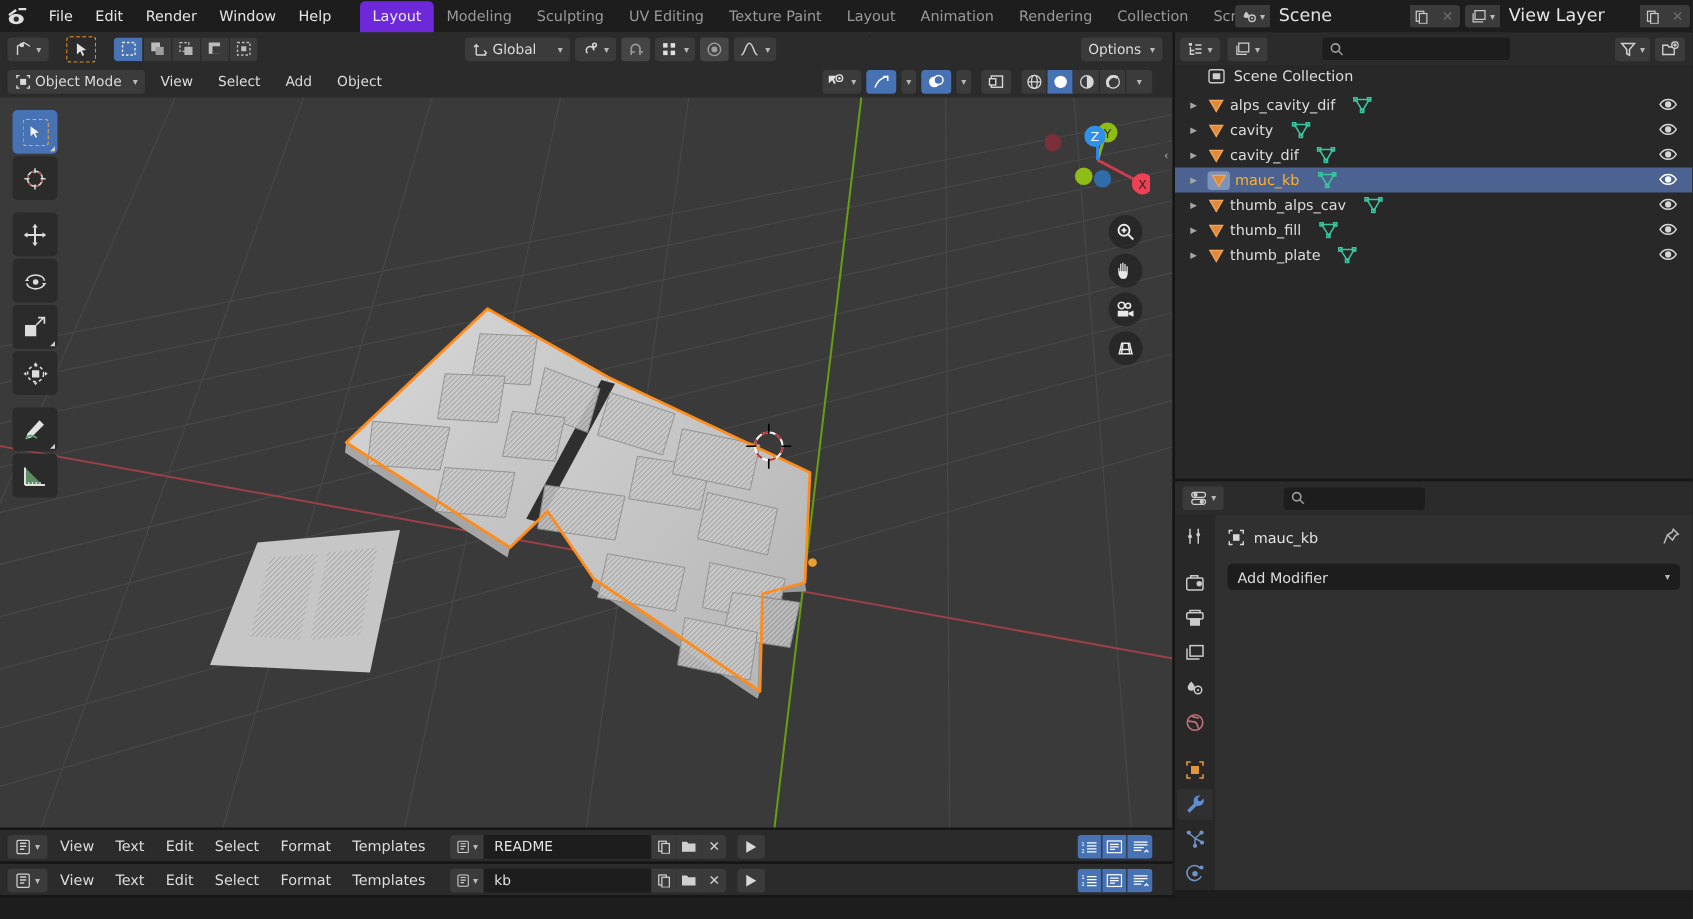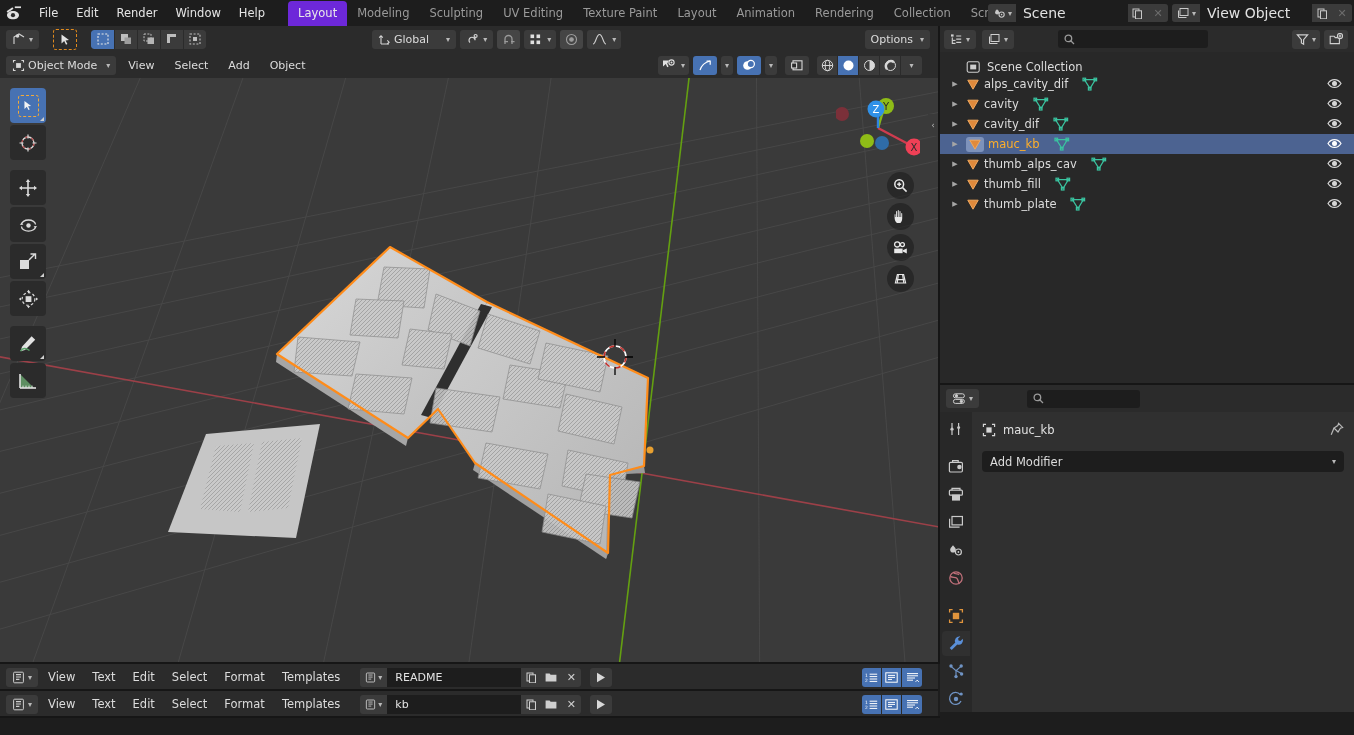--- a/index.html
+++ b/index.html
@@ -129,21 +129,21 @@
   }
   .out-rows { padding-top: 2px; }
   .out-row {
     height: 20px; display: flex; align-items: center; padding-left: 8px; gap: 4px; position: relative;
   }
   .out-row.selected { background: #4c6391; }
   .out-row .expand { width: 14px; text-align: center; color: #a5a5a5; font-size: 7px; }
   .out-name { font-size: 11.5px; color: #dcdcdc; }
   .out-row.selected .out-name { color: #ffaf29; }
   .eye { position: absolute; right: 12px; top: 3px; }
-  .collection-row { height: 20px; display:flex; align-items:flex-end; gap:6px; padding-left: 26px; }
+  .collection-row { height: 20px; display:flex; align-items:flex-start; gap:6px; padding-left: 26px; }
 
   
   .props { position: absolute; left: 940px; top: 385px; width: 414px; height: 327px; background: #303030; }
   .props-header { height: 27px; background: #2b2b2b; display:flex; align-items:center; gap:8px; padding: 0 6px; }
   .props-tabs {
     position: absolute; left: 0; top: 27px; width: 32px; bottom: 0; background: #282828;
     display: flex; flex-direction: column; align-items: center; padding-top: 4px; gap: 2px;
   }
   .ptab { width: 28px; height: 26px; display:flex; align-items:center; justify-content:center; border-radius: 4px 0 0 4px; }
   .ptab.active { background: #303030; }
@@ -244,21 +244,21 @@
         <div class="id-btn dim">✕</div>
       </div>
       <div class="id-block">
         <div class="id-icon">
           <svg width="13" height="12" viewBox="0 0 13 12" fill="none" stroke="#c8c8c8" stroke-width="1">
               <rect x="3" y="1.5" width="8" height="7"></rect>
               <path d="M1.5 3.5v7h8"></path>
             </svg>
           <span class="caret">▾</span>
         </div>
-        <div class="id-name">View Object</div>
+        <div class="id-name">View Layer</div>
         <div class="id-btn">
           <svg width="11" height="11" viewBox="0 0 11 11" fill="none" stroke="#c8c8c8" stroke-width="1">
               <rect x="1" y="1" width="6" height="8"></rect>
               <rect x="3.5" y="2.8" width="6" height="8" fill="#3b3b3b"></rect>
             </svg>
         </div>
         <div class="id-btn dim">✕</div>
       </div>
     </div>
   </div>

